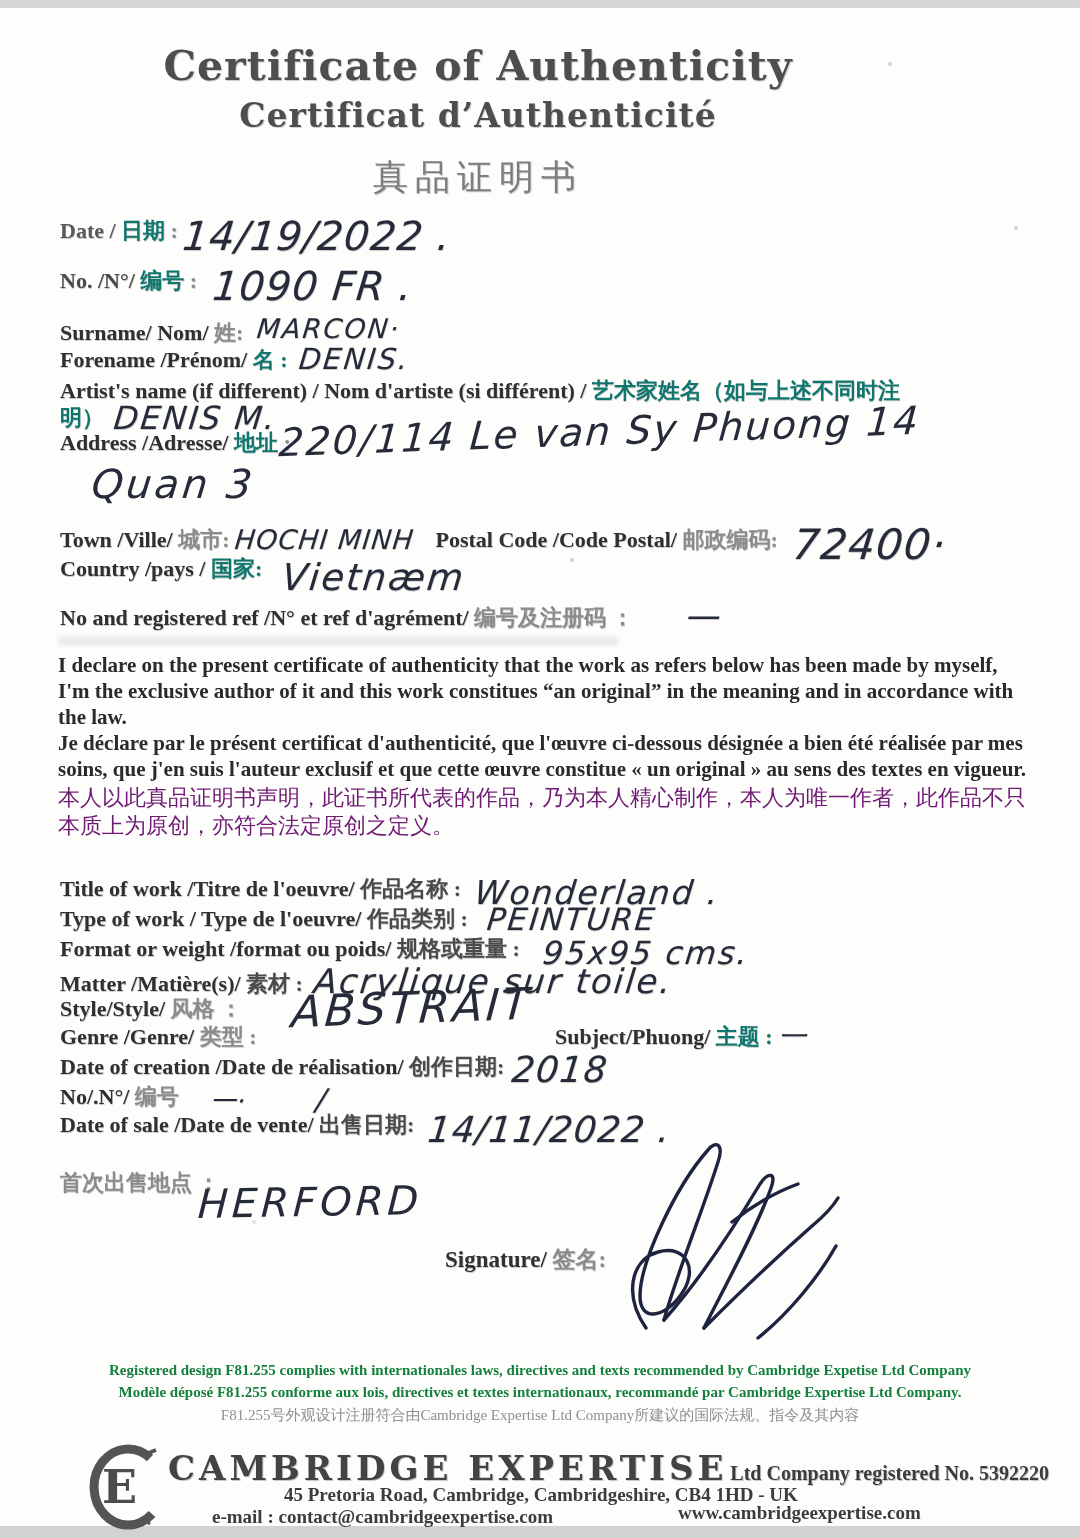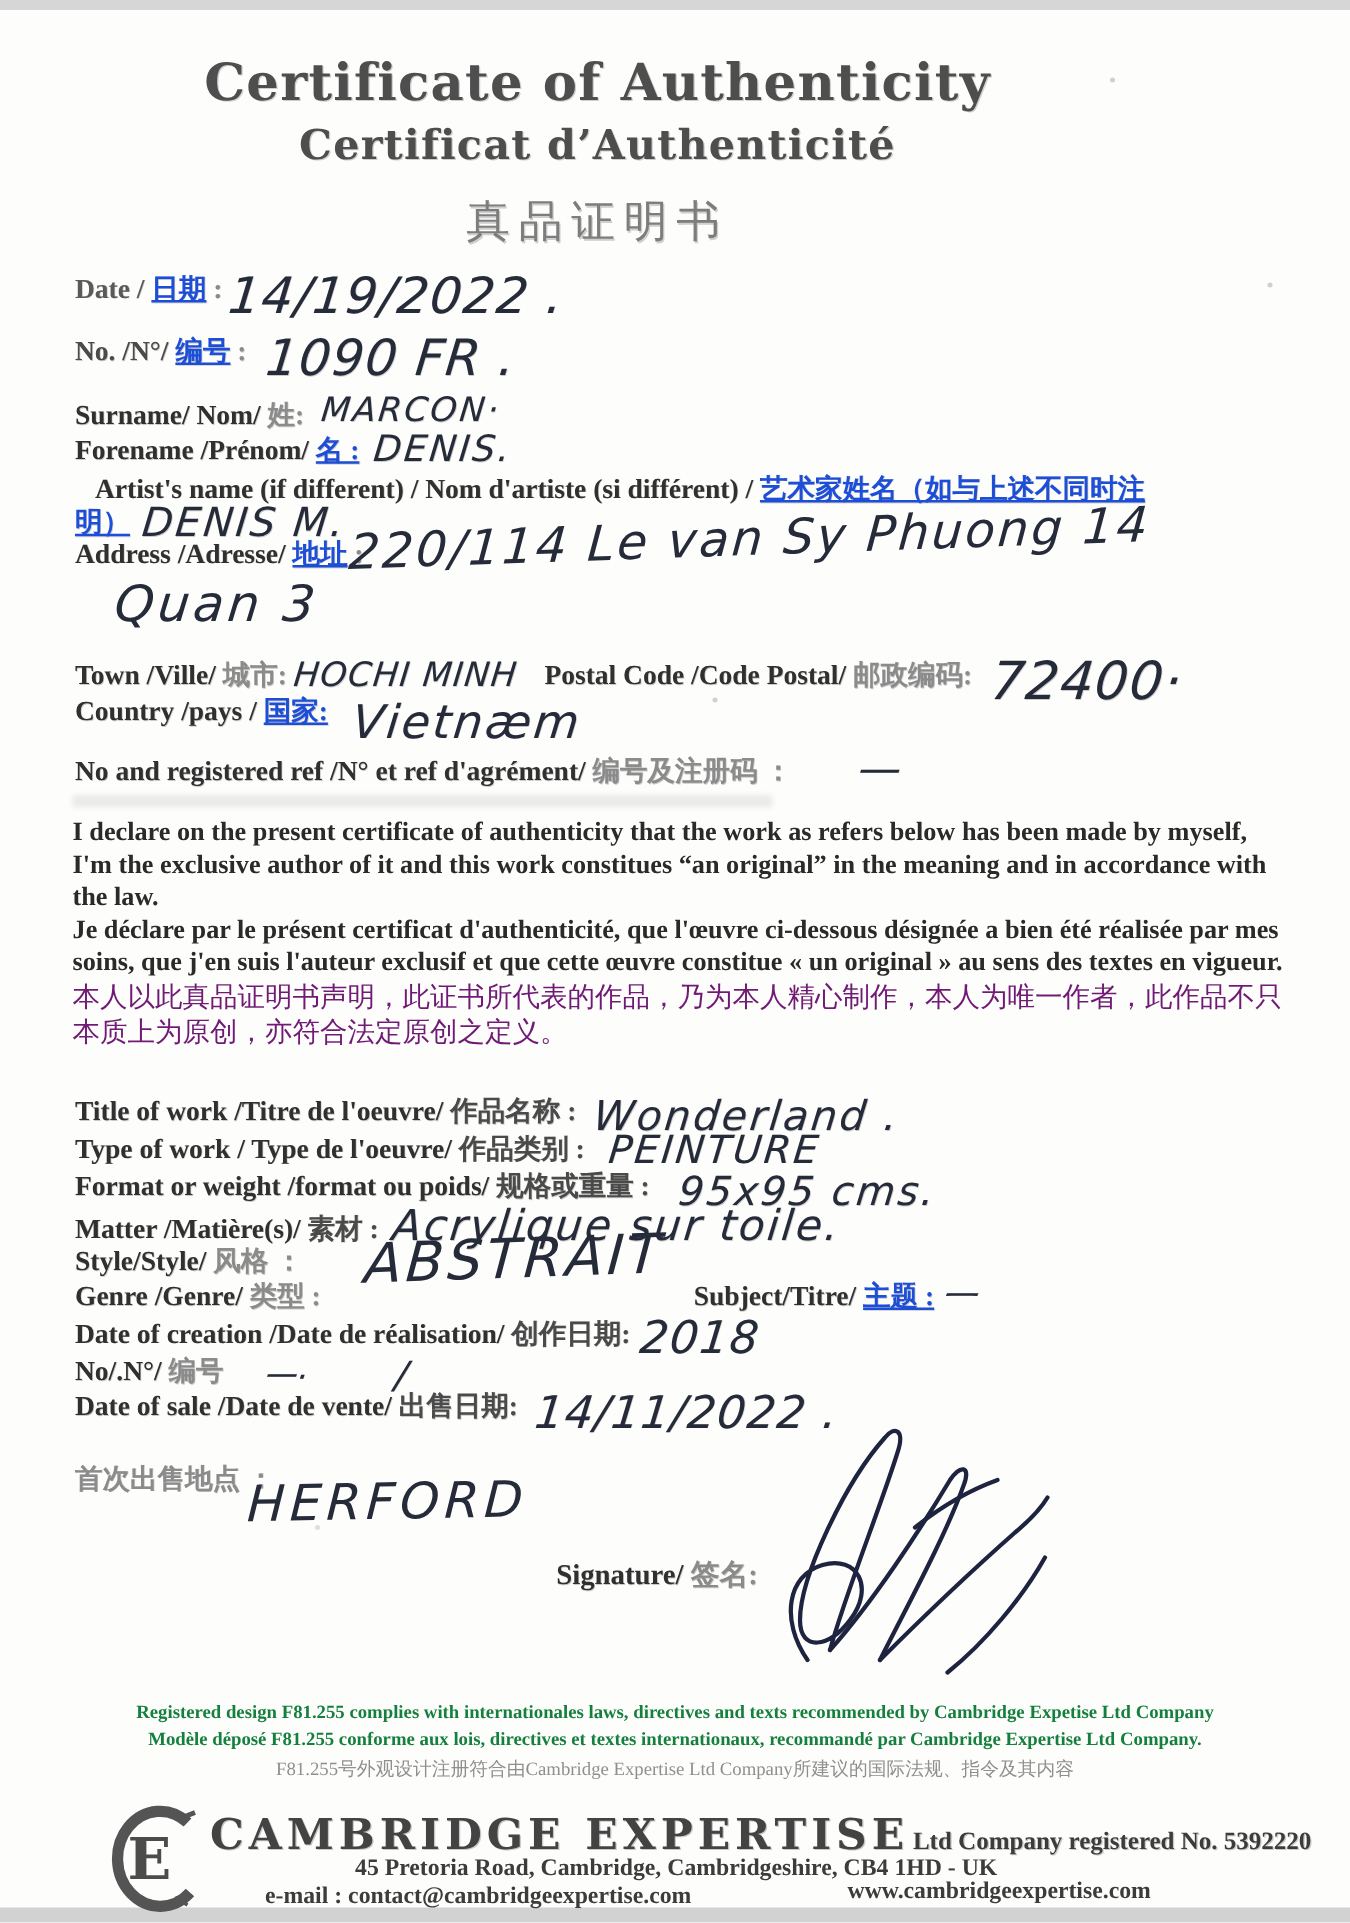--- a/index.html
+++ b/index.html
@@ -15,21 +15,21 @@
   .row { position:absolute; white-space:nowrap; font-family:"Liberation Serif",serif;
          font-weight:bold; color:#303030; font-size:22px; height:30px; }
   .stamp { text-shadow:0.6px 0.6px 0 rgba(110,110,110,0.35); }
   .title { position:absolute; left:0; width:956px; text-align:center;
            font-family:"DejaVu Serif",serif; font-weight:bold; color:#4e4e4e;
            letter-spacing:1px; text-shadow:1px 1px 0 rgba(120,120,120,0.35); }
 
   
   .zd { color:#4a4a4a; }          
   .zm { color:#8b8b8b; }          
-  .zf { color:#1d4ed8;text-decoration:underline; }          
+  .zf { color:#0f766e; }          
 
   
   .hw { font-family:"DejaVu Sans",sans-serif; font-style:italic; font-weight:400;
         color:#262b3a; display:inline-block; transform:skewX(-6deg);
         letter-spacing:1px; vertical-align:-6px; line-height:1; }
   .hw-abs { position:absolute; }
 
   .ghost { position:absolute; background:#c9c9c9; opacity:0.35; filter:blur(2px); }
   .speck { position:absolute; width:4px; height:4px; border-radius:50%; background:#9a9a9a; opacity:0.45; }
 
@@ -79,21 +79,21 @@
   <div class="row stamp" style="left:60px; top:315px;">
     <span>Surname/ Nom/</span>
     <span class="zm">姓:</span>
     <span class="hw" style="font-size:27px; vertical-align:2px; margin-left:8px; letter-spacing:2px;">MARCON·</span>
   </div>
   <div class="row stamp" style="left:60px; top:345px;">
     <span>Forename /Prénom/</span>
     <span class="zf">名 :</span>
     <span class="hw" style="font-size:29px; vertical-align:-2px; margin-left:6px; letter-spacing:2px;">DENIS.</span>
   </div>
-  <div class="row stamp" style="left:76px; top:376px;">
+  <div class="row stamp" style="left:60px; top:376px;">
     <span>Artist's name (if different) / Nom d'artiste (si différent) /</span>
     <span class="zf">艺术家姓名（如与上述不同时注</span>
   </div>
   <div class="row stamp" style="left:60px; top:402px;">
     <span class="zf">明）</span>
     <span class="hw" style="font-size:32px; vertical-align:-4px; margin-left:4px; letter-spacing:2px;">DENIS M.</span>
   </div>
   <div class="row stamp" style="left:60px; top:428px;">
     <span>Address /Adresse/</span>
     <span class="zf">地址</span><span class="zm"> :</span>
@@ -149,21 +149,21 @@
     <span class="hw" style="font-size:34px; vertical-align:-2px; margin-left:6px; letter-spacing:2px;">Acrylique sur toile.</span>
   </div>
   <div class="row stamp" style="left:60px; top:994px;">
     <span>Style/Style/</span>
     <span class="zm">风格 ：</span>
   </div>
   <div class="row stamp" style="left:60px; top:1022px;">
     <span>Genre /Genre/</span>
     <span class="zm">类型 :</span>
     <span style="position:absolute; left:495px;">
-      <span>Subject/Titre/</span>
+      <span>Subject/Phuong/</span>
       <span class="zf">主题 :</span>
       <span class="hw" style="font-size:28px; vertical-align:-2px;">一</span>
     </span>
   </div>
   <span class="hw hw-abs" style="left:292px; top:986px; font-size:44px; transform:skewX(-6deg) rotate(-2deg); letter-spacing:3px;">ABSTRAIT</span>
   <div class="row stamp" style="left:60px; top:1052px;">
     <span>Date of creation /Date de réalisation/</span>
     <span class="zd">创作日期:</span>
     <span class="hw" style="font-size:36px; vertical-align:-8px; margin-left:2px;">2018</span>
   </div>

